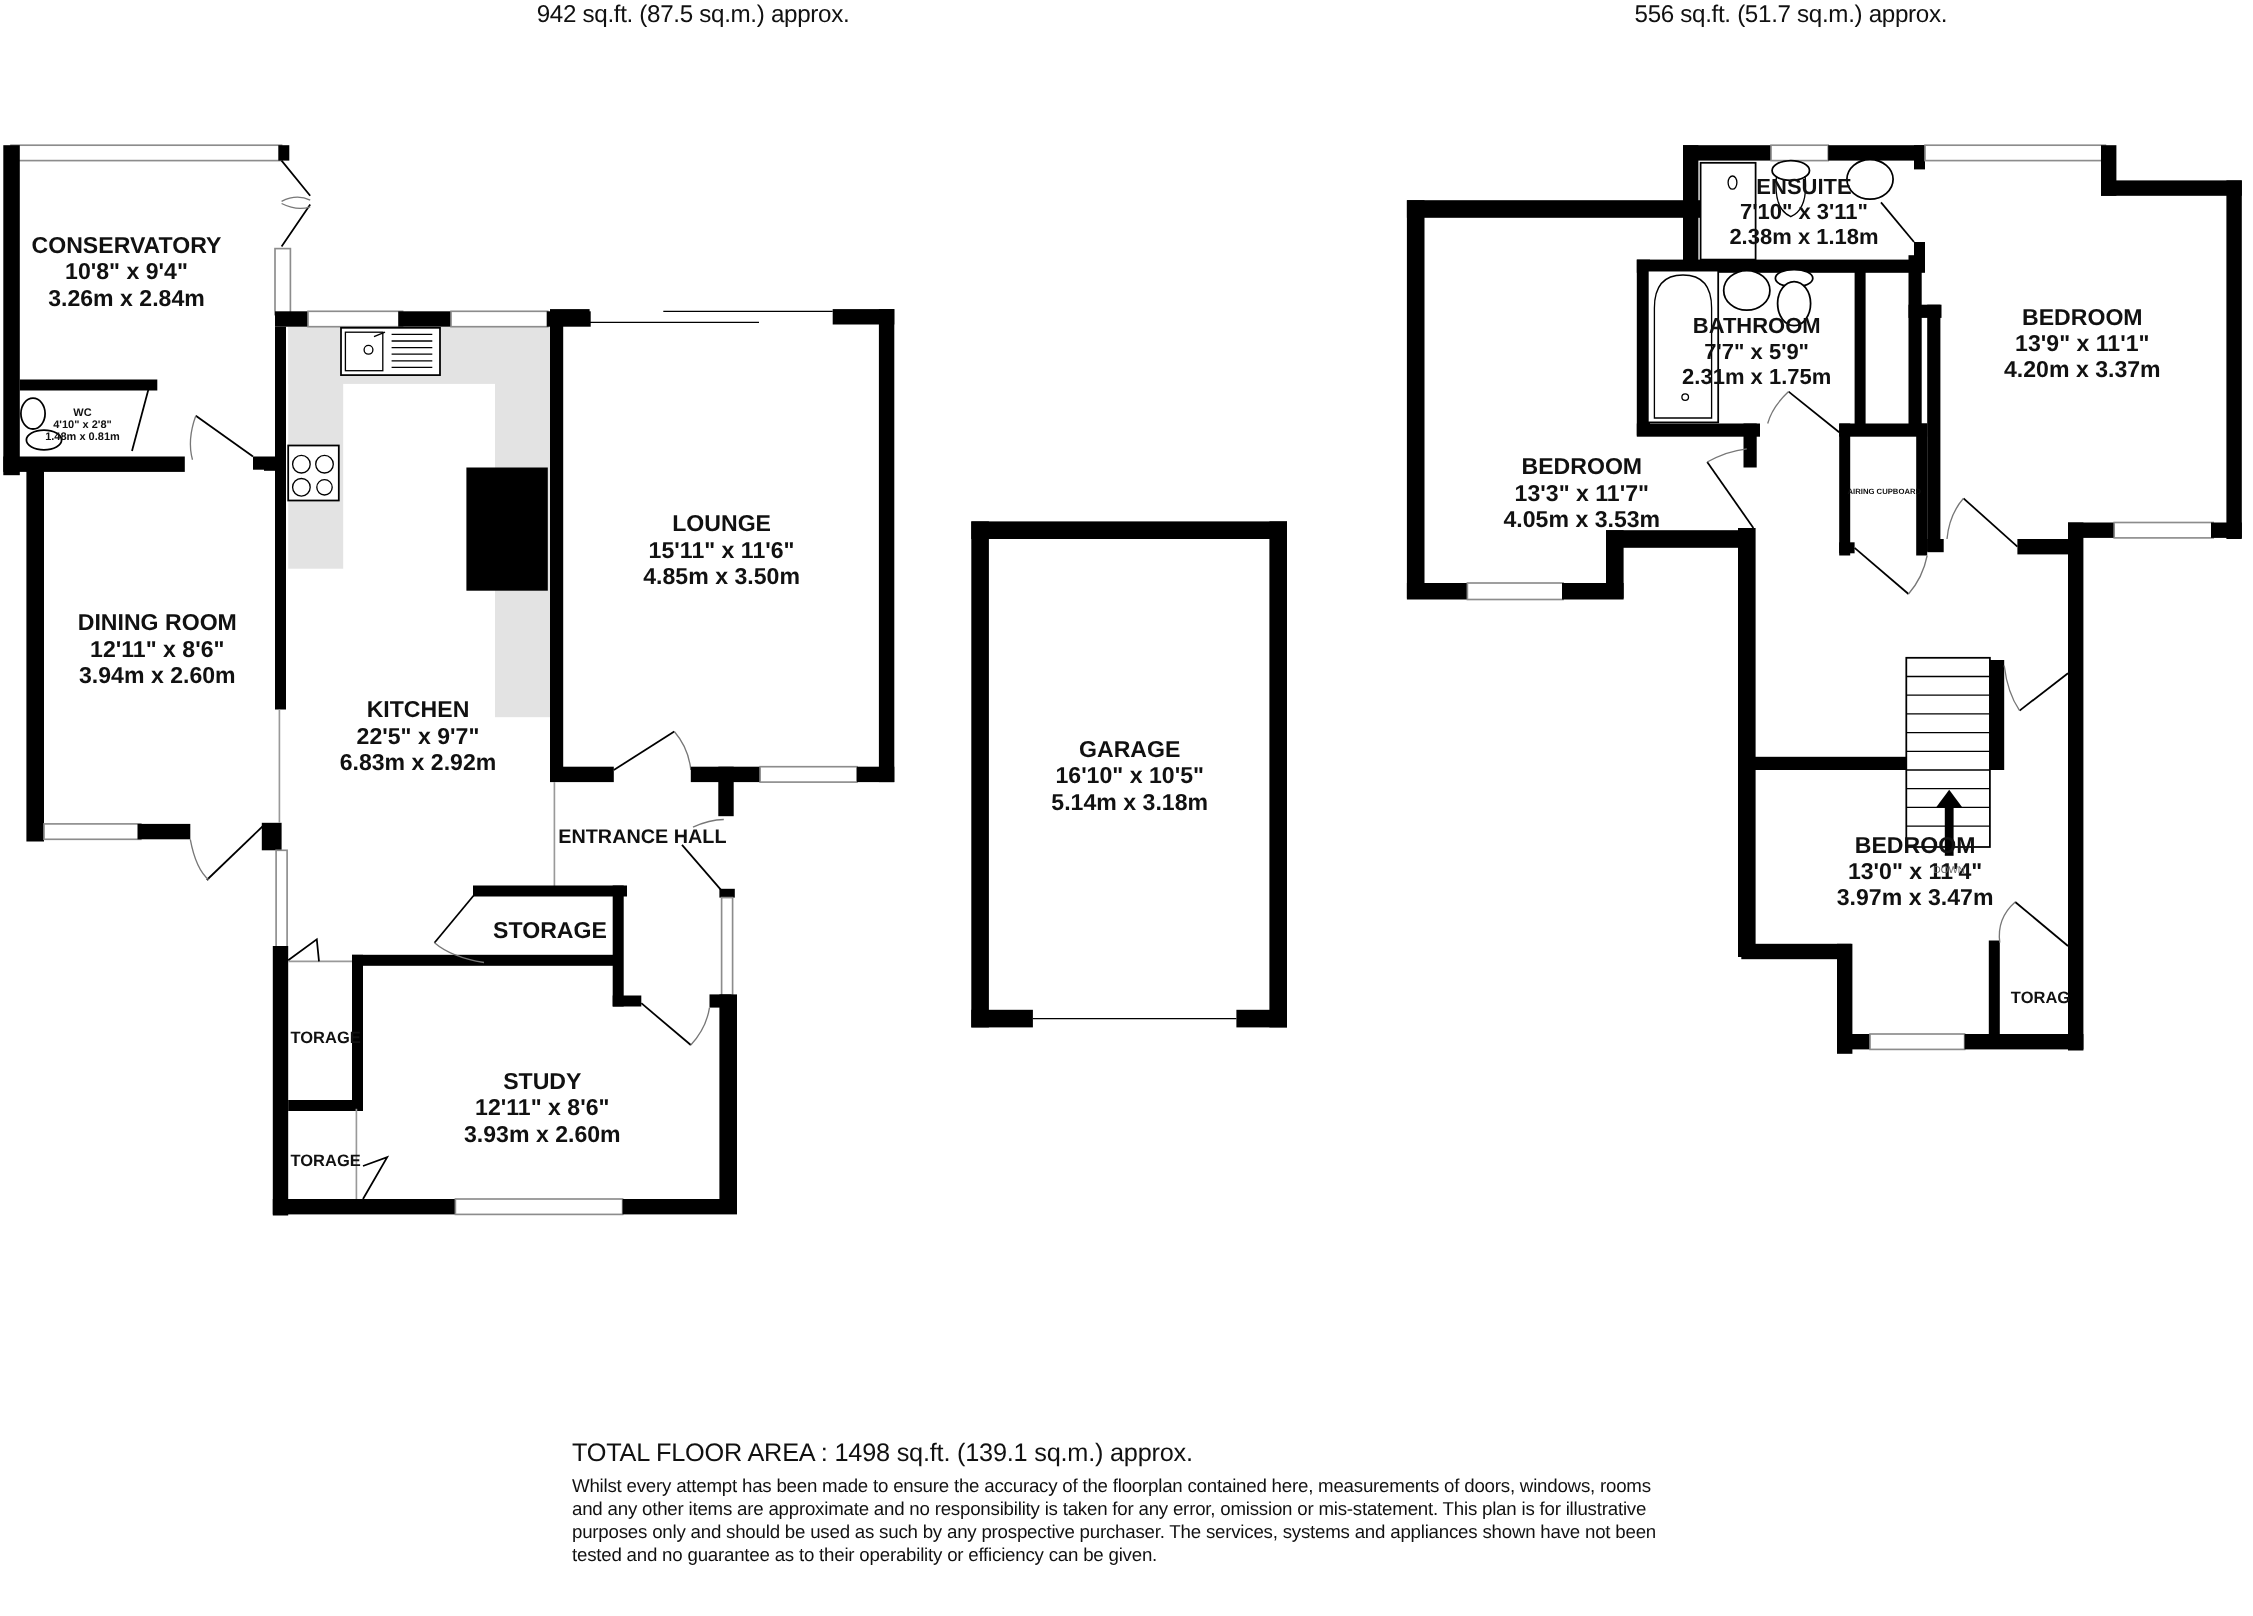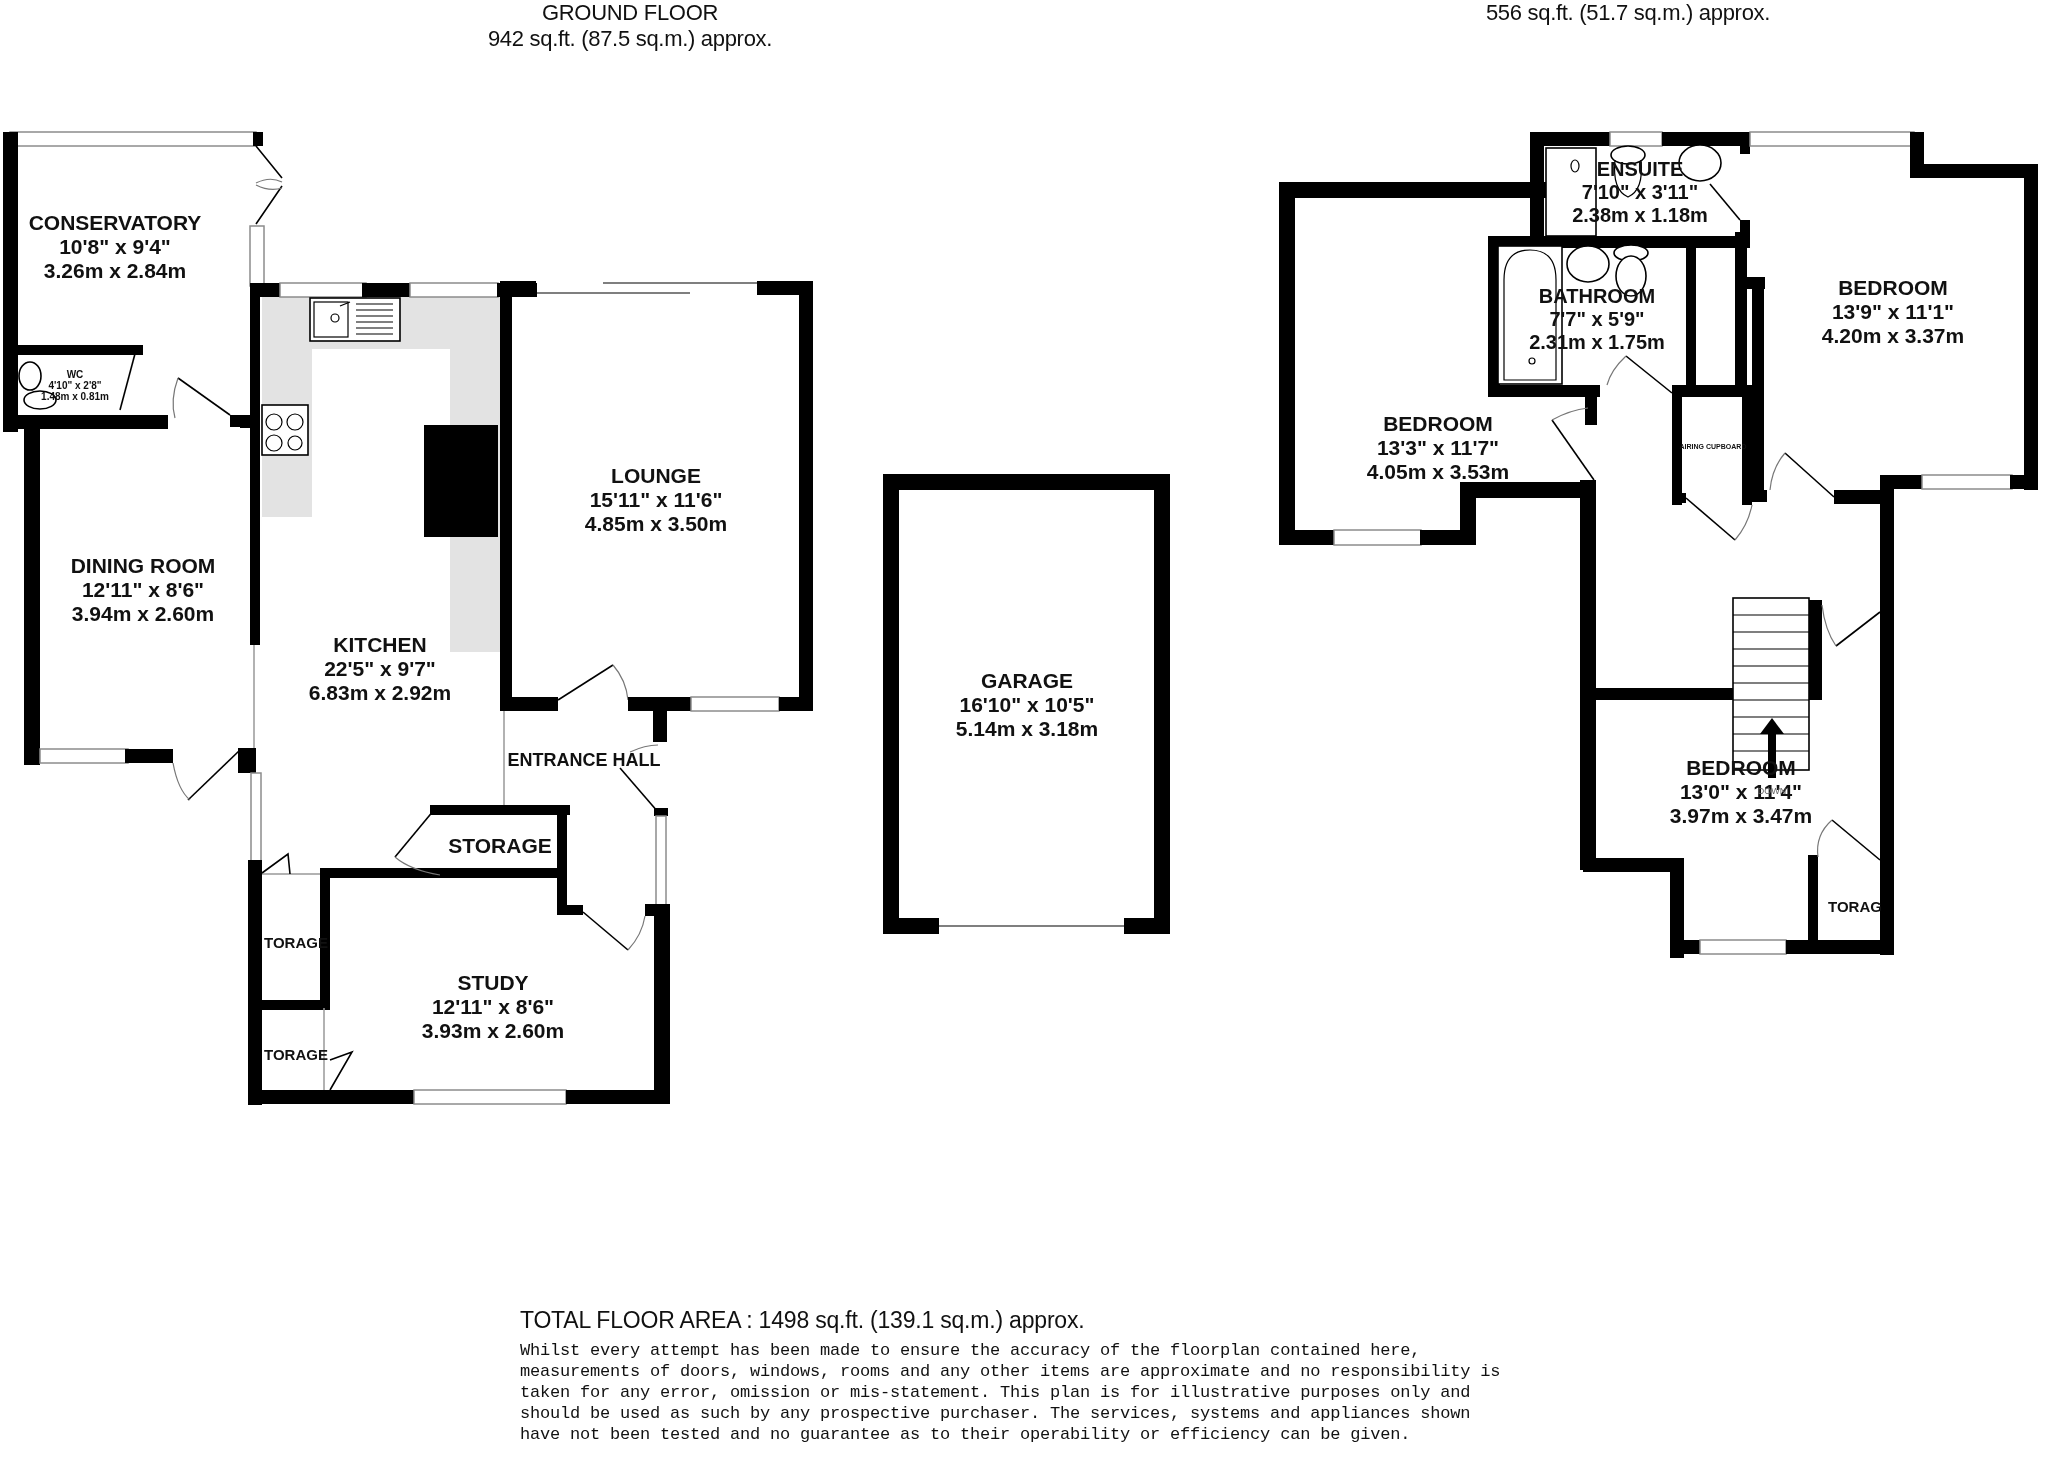--- a/index.html
+++ b/index.html
@@ -5,28 +5,27 @@
   html, body { margin:0; padding:0; background:#ffffff; }
   body { width:2048px; height:1469px; position:relative; overflow:hidden; font-family:"Liberation Sans", sans-serif; color:#111; }
   .floor-head { position:absolute; text-align:center; font-family:"Liberation Sans", sans-serif; font-size:22px; line-height:26px; color:#111; letter-spacing:-0.3px; }
   .floor-head span { display:block; }
   #gf-head { left:370px; width:520px; top:0px; }
   #ff-head { left:1368px; width:520px; top:0px; }
   svg#plan { position:absolute; left:0; top:0; }
   .room-label { font-family:"Liberation Sans", sans-serif; font-weight:bold; fill:#111; text-anchor:middle; }
   .footer { position:absolute; left:520px; width:1000px; top:1306px; color:#111; }
   .footer .total { font-size:23px; line-height:28px; margin-bottom:6px; letter-spacing:-0.2px; }
-  .footer .disclaimer { font-size:17px; line-height:21px; letter-spacing:-0.2px;font-family:Liberation Mono, monospace; }
+  .footer .disclaimer { font-size:17px; line-height:21px; letter-spacing:-0.2px; }
   .footer .made { font-size:17px; line-height:21px; }
 </style>
 </head>
 <body>
 
 <div id="gf-head" class="floor-head">
-  <span>GROUND FLOOR</span>
   <span>942 sq.ft. (87.5 sq.m.) approx.</span>
 </div>
 <div id="ff-head" class="floor-head">
   <span>556 sq.ft. (51.7 sq.m.) approx.</span>
 </div>
 
 <svg id="plan" width="2048" height="1469" viewBox="0 0 2048 1469" xmlns="http://www.w3.org/2000/svg">
   <defs>
     <style>
       .wall { fill:#000; }

